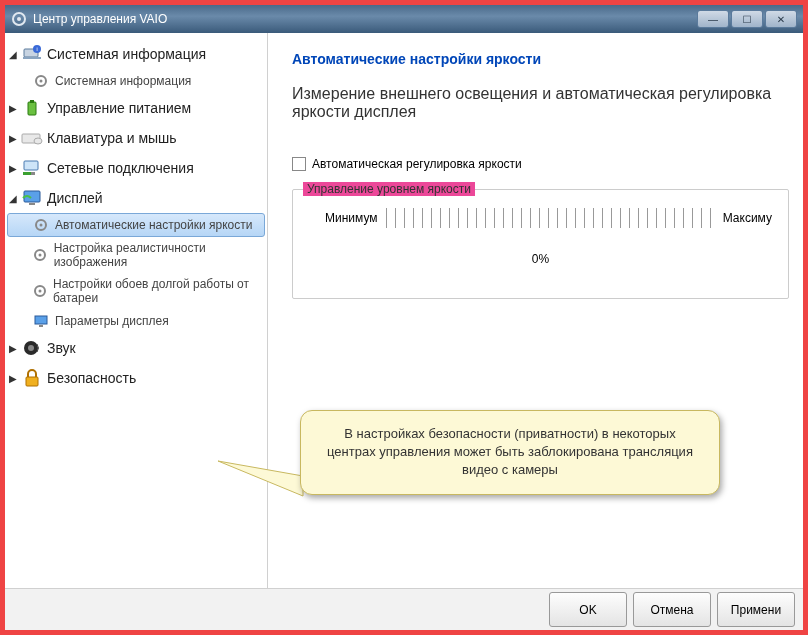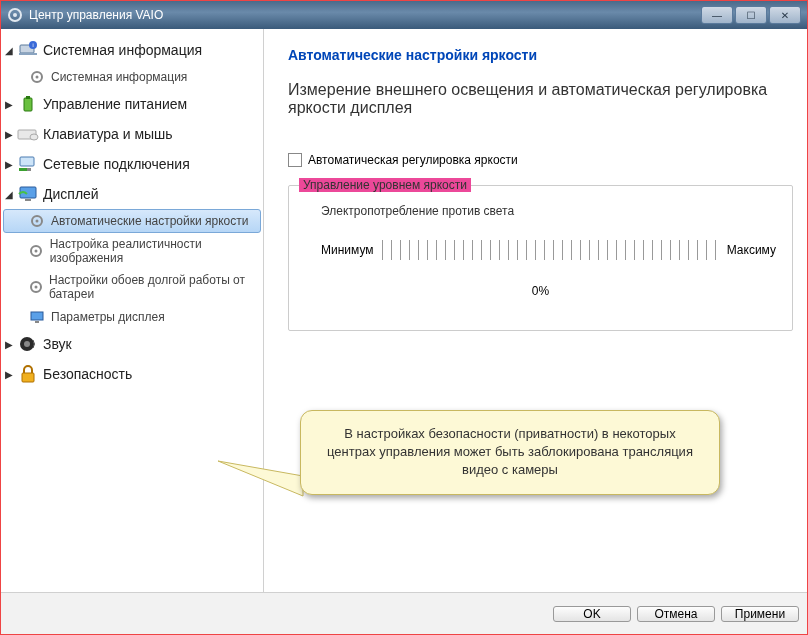--- a/index.html
+++ b/index.html
@@ -5,21 +5,21 @@
 * { box-sizing: border-box; margin: 0; padding: 0; }
 body {
   font-family: "Segoe UI", Tahoma, sans-serif;
   font-size: 12px;
   background: #fff;
   width: 808px;
   height: 635px;
   overflow: hidden;
 }
 .window {
-  border: 1px solid #ef4444;
+  border: 5px solid #ef4444;
   width: 808px;
   height: 635px;
   display: flex;
   flex-direction: column;
   background: #fff;
 }
 .titlebar {
   height: 28px;
   background: linear-gradient(#4a6a8a, #6a8aaa 40%, #3a5a7a);
   color: #fff;
@@ -192,21 +192,21 @@
   border-top: 1px solid #d0d0d0;
   display: flex;
   align-items: center;
   justify-content: flex-end;
   padding: 0 8px;
   gap: 6px;
   background: #f2f2f2;
 }
 .btn {
   min-width: 78px;
-  height: 16px;
+  height: 35px;
   background: linear-gradient(#fdfdfd,#e4e4e4);
   border: 1px solid #999;
   border-radius: 3px;
   font-size: 12px;
   display:flex; align-items:center; justify-content:center;
   cursor: default;
 }
 </style>
 </head>
 <body>
@@ -362,21 +362,20 @@
       <div class="section-title">Автоматические настройки яркости</div>
       <div class="desc">Измерение внешнего освещения и автоматическая регулировка яркости дисплея</div>
 
       <div class="chk-row">
         <span class="chk"></span>
         <span>Автоматическая регулировка яркости</span>
       </div>
 
       <div class="group">
         <span class="group-title">Управление уровнем яркости</span>
-        <div class="group-label">Электропотребление против света</div>
         <div class="slider-row">
           <span>Минимум</span>
           <div class="slider-track"></div>
           <span>Максиму</span>
         </div>
         <div class="slider-pct">0%</div>
       </div>
     </div>
   </div>
 

